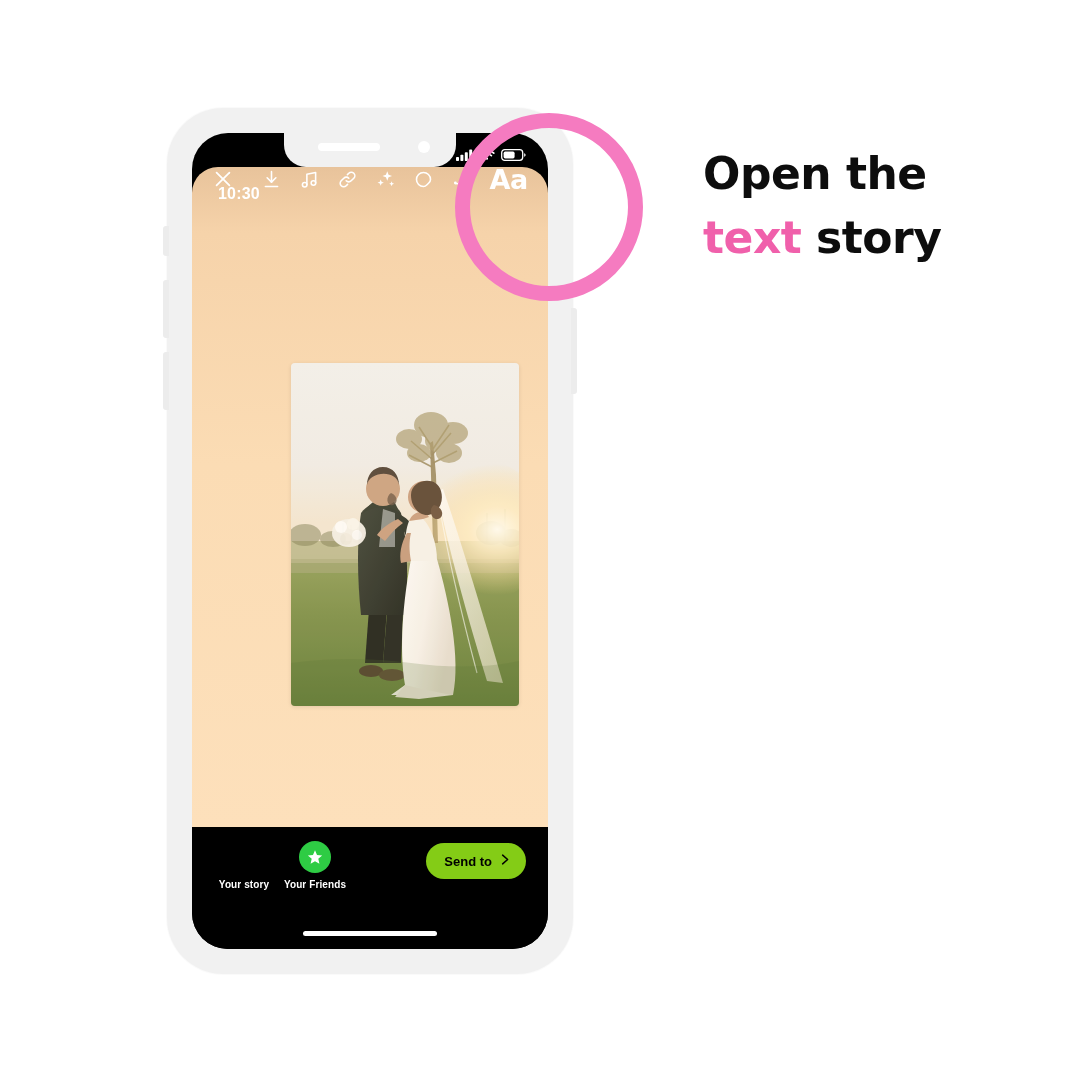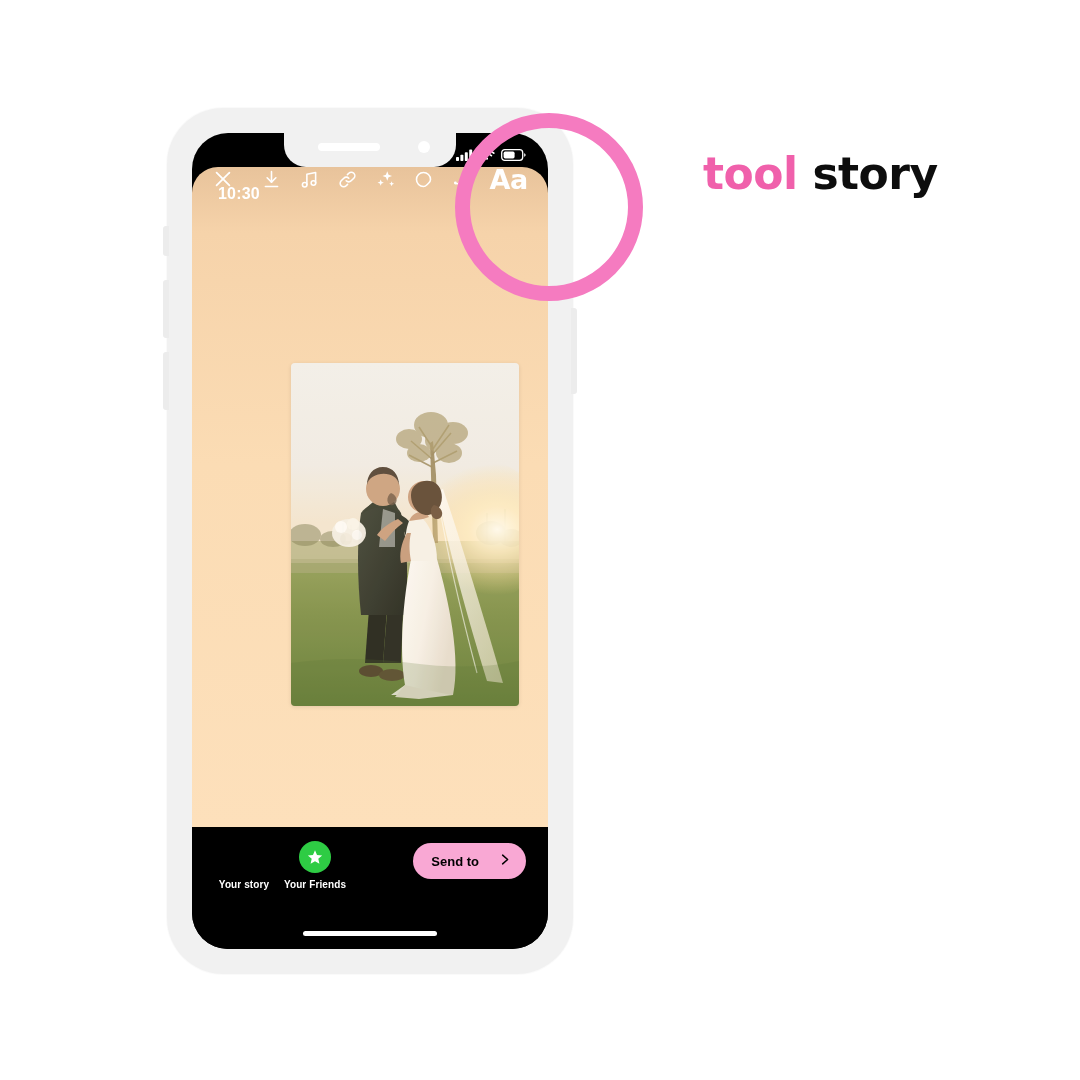--- a/index.html
+++ b/index.html
@@ -155,22 +155,22 @@
   }
   #avatar-close-friends{ background:#2ecc44; }
   .share-label{
     color:#fff; font-size:10px;
     font-weight:bold; white-space:nowrap;
     letter-spacing:0.1px;
   }
   #send-to-button{
     position:absolute; right:22px; top:16px;
     height:36px; padding:0 14px 0 18px;
-    background:#f9a8d4; border-radius:18px;
-    display:flex; align-items:center; gap:18px;
+    background:#84cc16; border-radius:18px;
+    display:flex; align-items:center; gap:5px;
     color:#000; font-size:13px; font-weight:bold;
   }
   #home-indicator{
     position:absolute; bottom:13px;
     left:50%; transform:translateX(-50%);
     width:134px; height:5px;
     background:#fff; border-radius:3px;
   }
 
   
@@ -463,14 +463,15 @@
       <div id="notch-speaker"></div>
       <div id="notch-camera"></div>
     </div>
 
   </div>
 </div>
 
 <div id="highlight-circle"></div>
 
 <div id="instruction-block">
-  <div class="instruction-line"><span class="accent-word">tool</span><span> story</span></div>
+  <div class="instruction-line">Open the</div>
+  <div class="instruction-line"><span class="accent-word">text</span><span> story</span></div>
 </div>
 
 </body></html>

